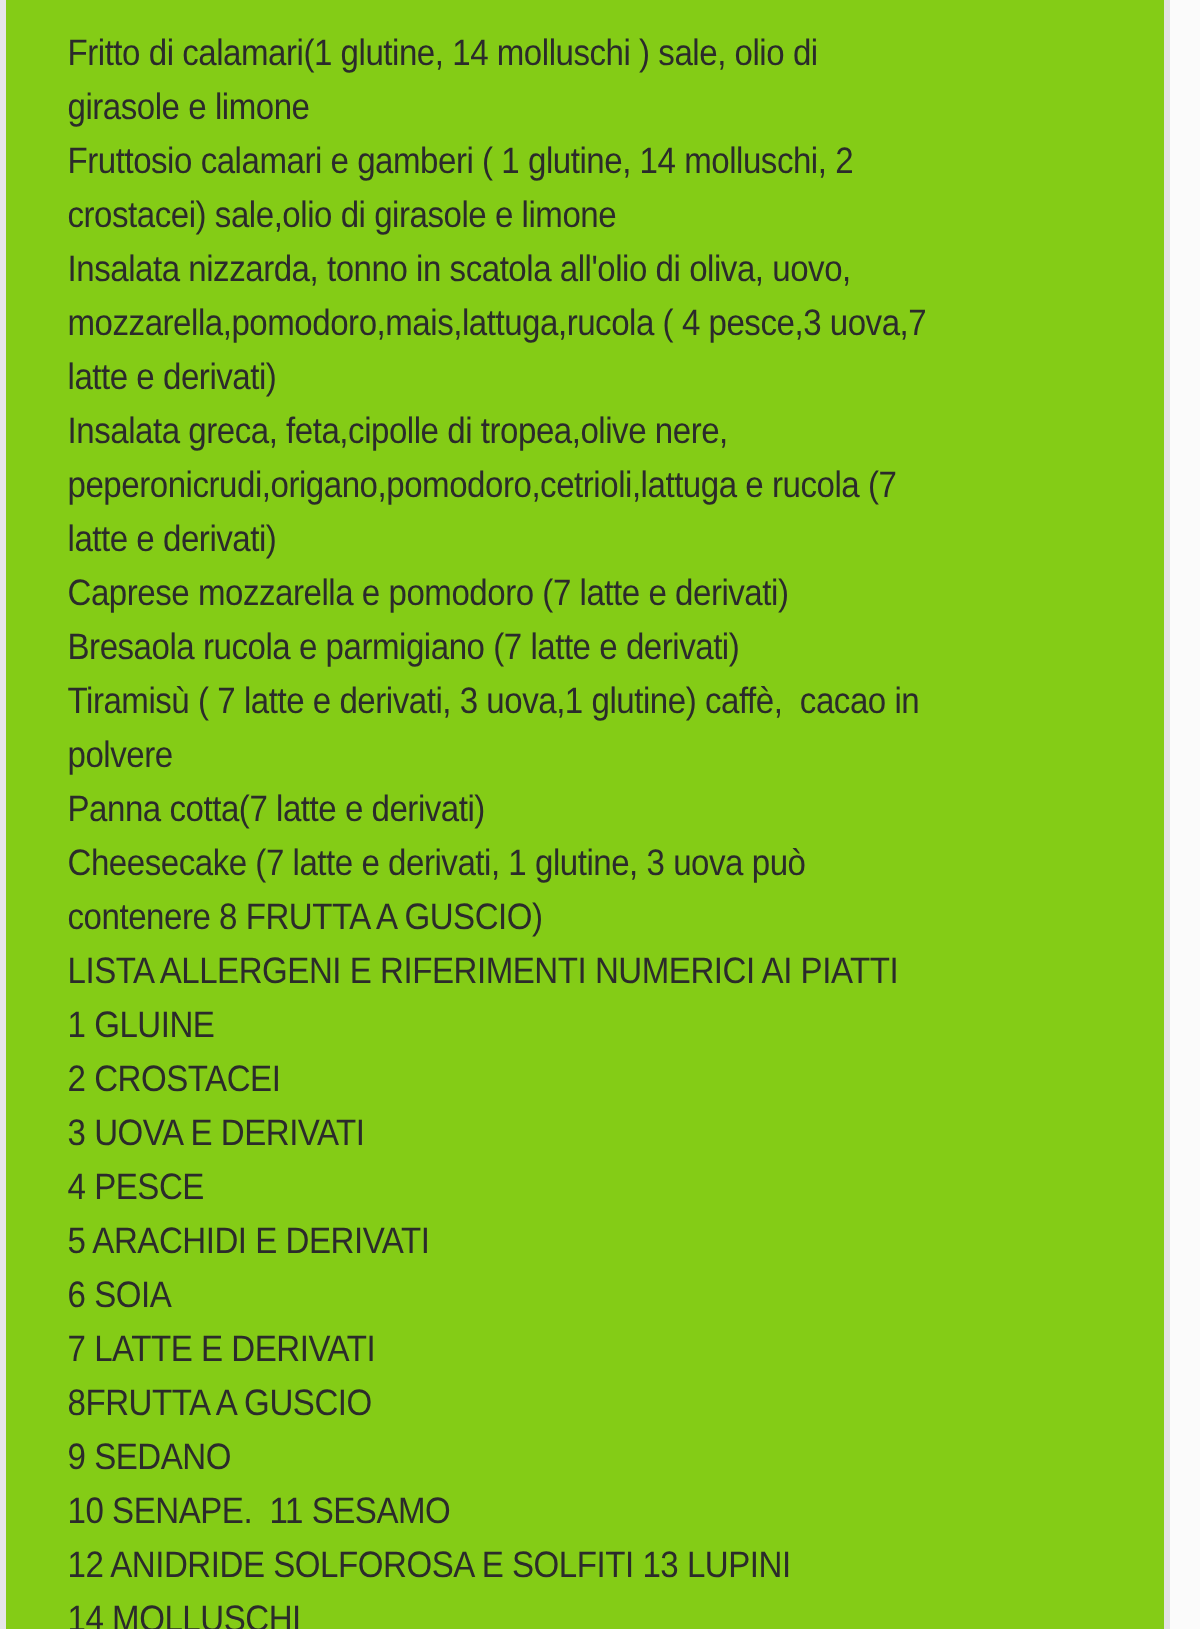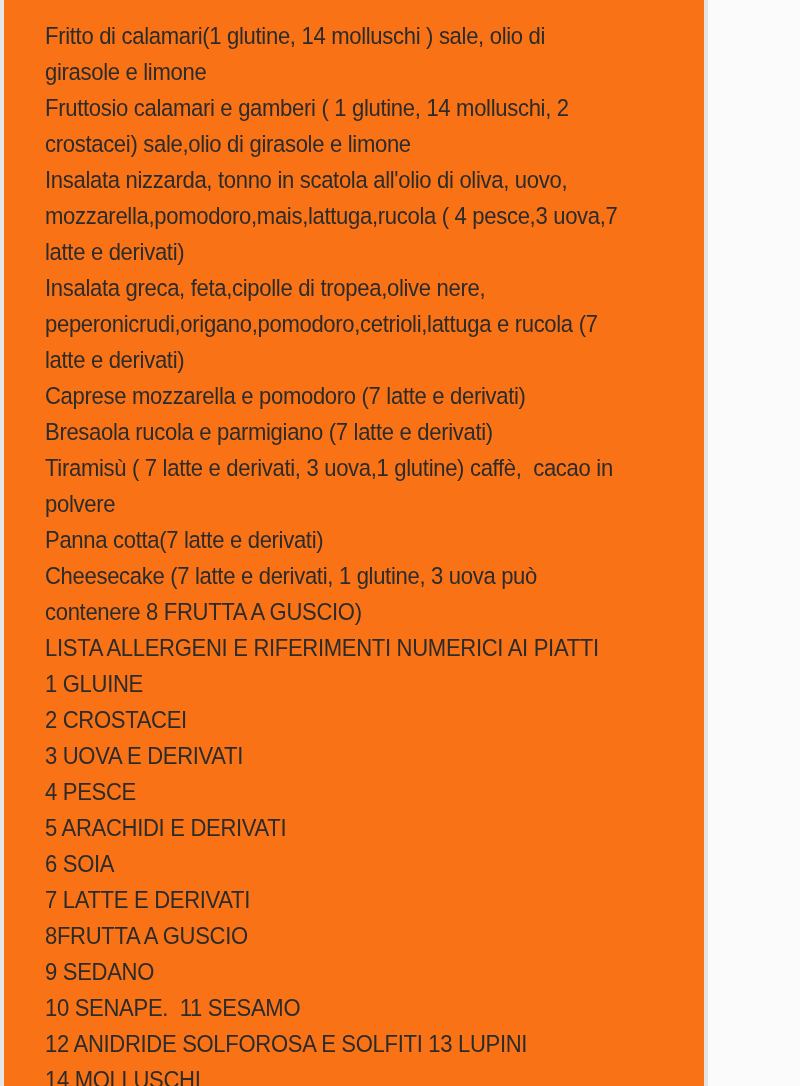--- a/index.html
+++ b/index.html
@@ -6,25 +6,25 @@
       margin: 0;
       padding: 0;
       width: 800px;
       height: 1086px;
       overflow: hidden;
       background: #fbfbfb;
     }
     .frame {
       position: absolute;
       left: 0; top: 0;
-      width: 708px; height: 1086px;
+      width: 780px; height: 1086px;
       box-sizing: border-box;
       border-left: 4px solid #e6e6e8;
       border-right: 4px solid #e3e3e5;
-      background: #f97316;
+      background: #84cc16;
     }
     .note {
       position: absolute;
       left: 41px;
       top: 18px;
       width: 740px;
       font-family: "Liberation Sans", "DejaVu Sans", sans-serif;
       font-size: 24.5px;
       line-height: 36px;
       color: #2b2b2b;

